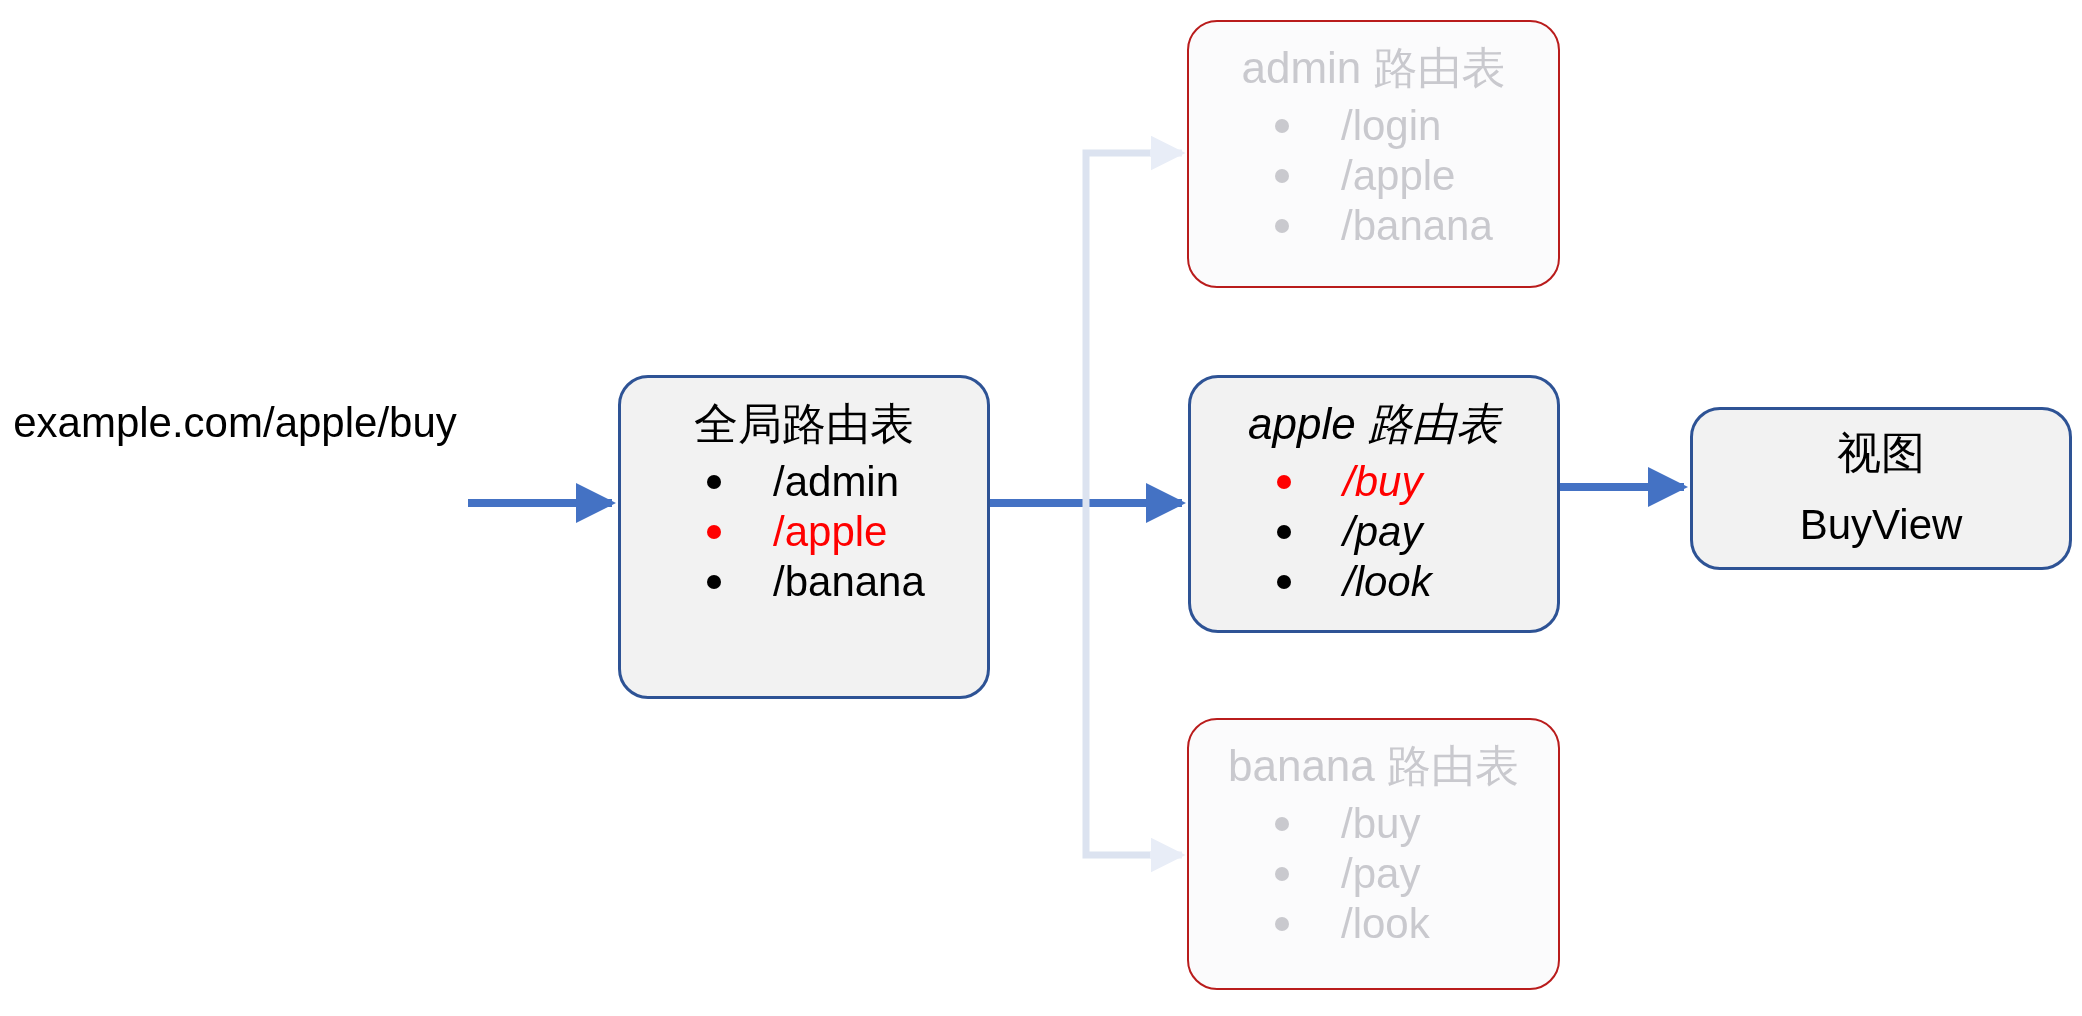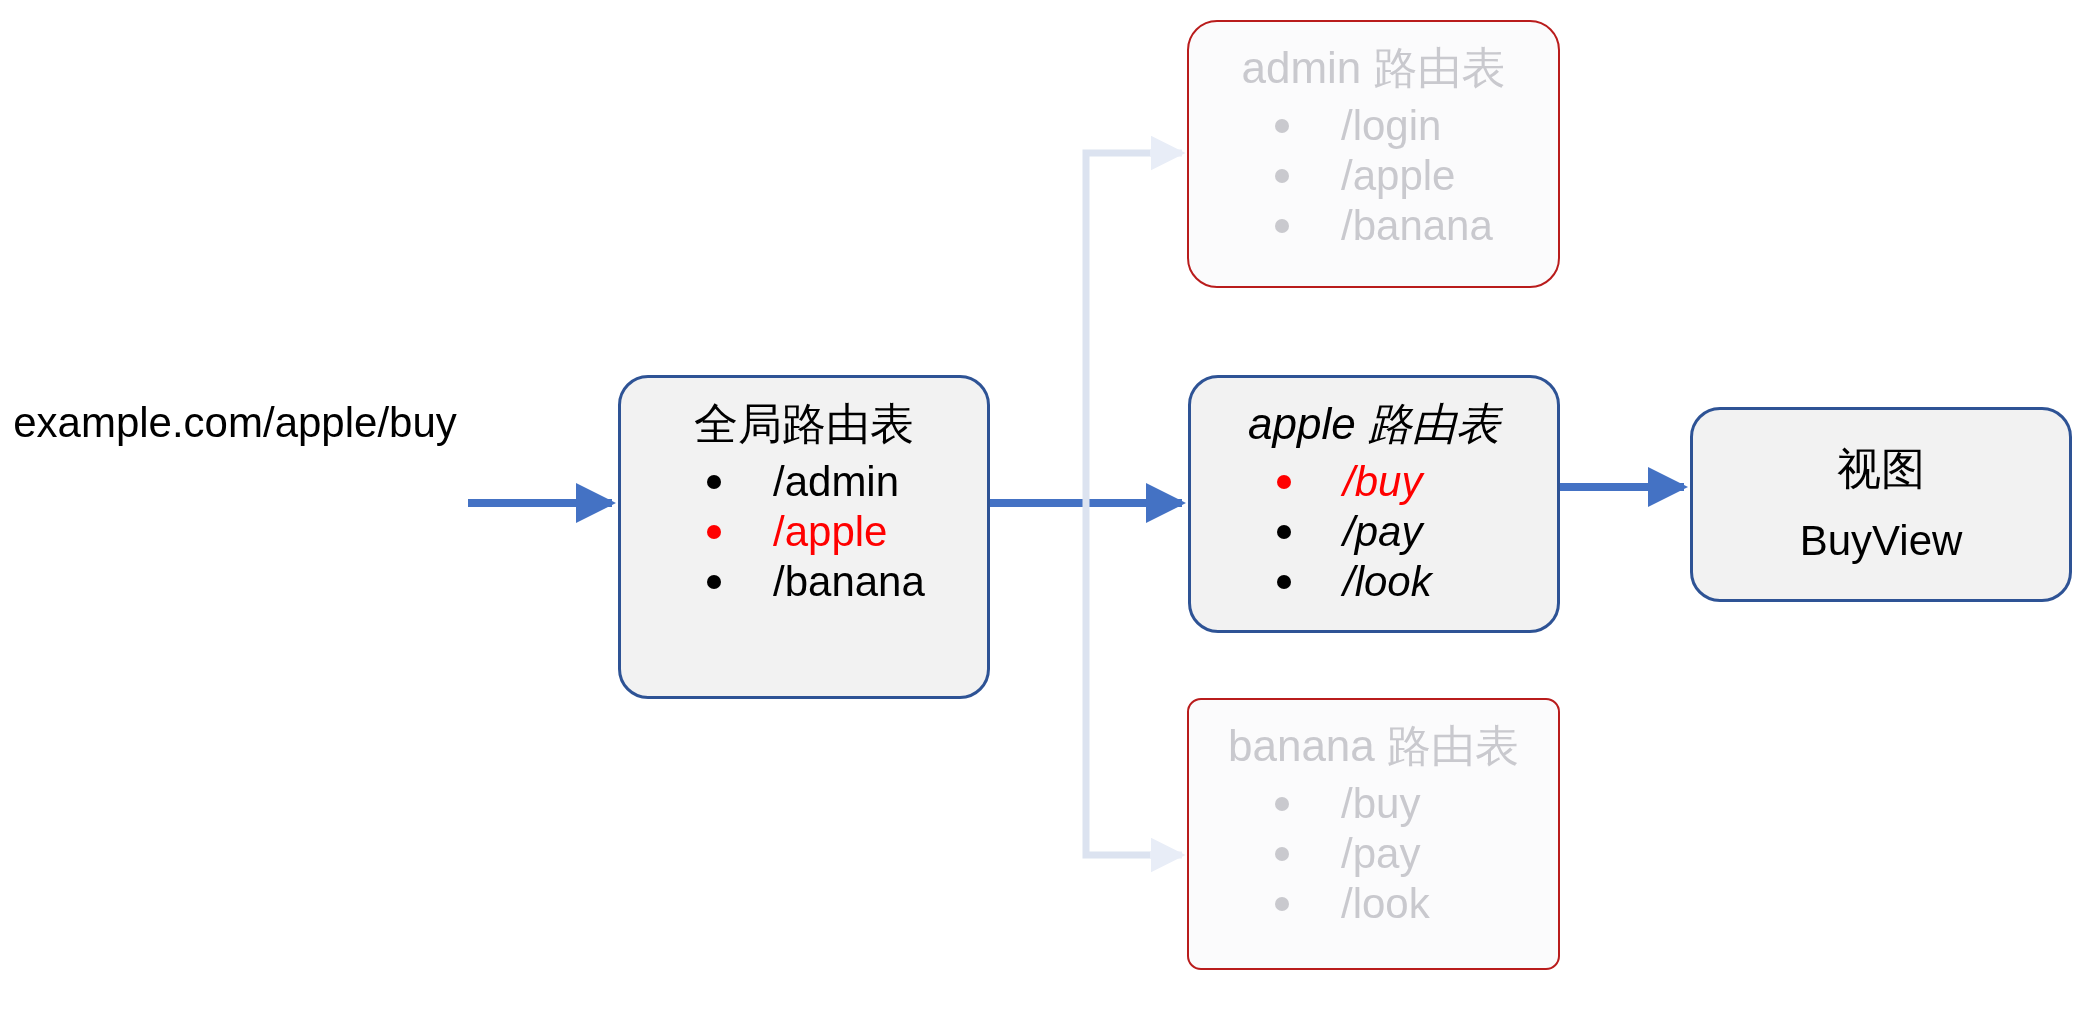--- a/index.html
+++ b/index.html
@@ -104,24 +104,24 @@
   #box-global {
     left: 618px; top: 375px; width: 372px; height: 324px;
   }
   #box-apple {
     left: 1188px; top: 375px; width: 372px; height: 258px; font-style: italic;
   }
   #box-admin {
     left: 1187px; top: 20px; width: 373px; height: 268px;
   }
   #box-banana {
-    left: 1187px; top: 698px; width: 373px; height: 272px; border-radius: 14px;
+    left: 1187px; top: 718px; width: 373px; height: 272px;
   }
   #box-view {
-    left: 1690px; top: 407px; width: 382px; height: 195px;
+    left: 1690px; top: 407px; width: 382px; height: 163px;
     padding-top: 0;
     display: flex;
     flex-direction: column;
     justify-content: center;
     align-items: center;
   }
   #box-view .view-line {
     font-size: 44px;
     color: #000000;
     line-height: 1.15;

